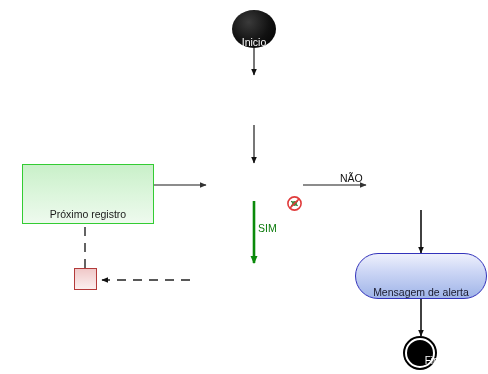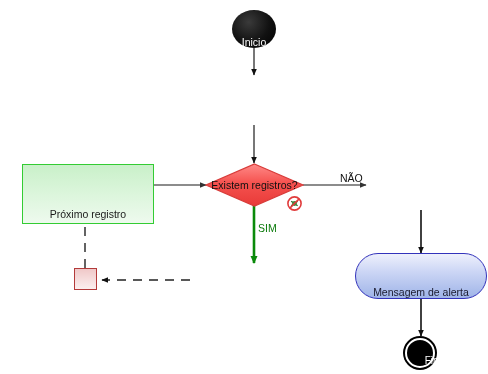--- a/index.html
+++ b/index.html
@@ -151,33 +151,20 @@
     <line x1="190" y1="280" x2="102" y2="280" stroke="#222222" stroke-width="1.4" stroke-dasharray="9 7" marker-end="url(#arrow-black)"></line>
 
     <line x1="85" y1="268" x2="85" y2="212" stroke="#222222" stroke-width="1.4" stroke-dasharray="9 7" marker-end="url(#arrow-black)"></line>
   </svg>
 
   <div class="node terminator-start" style="left:232px; top:10px; width:44px; height:38px;">
     <span>Inicio</span>
   </div>
 
 
-  <div class="decision-wrap" style="left:205px; top:163px; width:99px; height:44px;">
-    <svg class="decision-shape" viewBox="0 0 99 44" xmlns="http://www.w3.org/2000/svg">
-      <defs>
-        <linearGradient id="decGrad" x1="0" y1="0" x2="0" y2="1">
-          <stop offset="0%" stop-color="#ff8a88"></stop>
-          <stop offset="45%" stop-color="#f5524f"></stop>
-          <stop offset="100%" stop-color="#e83a38"></stop>
-        </linearGradient>
-      </defs>
-      <polygon points="49.5,1 98,22 49.5,43 1,22" fill="url(#decGrad)" stroke="#d83b39" stroke-width="1.2"></polygon>
-    </svg>
-    <div class="decision-label">Existem registros?</div>
-  </div>
 
   <div class="badge-icon">
     <svg viewBox="0 0 15 15" xmlns="http://www.w3.org/2000/svg">
       <circle cx="7.5" cy="7.5" r="6.6" fill="#ffffff" stroke="#e03b3b" stroke-width="1.6"></circle>
       <path d="M4.2 5.2 L10.6 9.8 M10.6 5.2 L4.2 9.8" stroke="#2d6b2d" stroke-width="1.3"></path>
       <circle cx="7.5" cy="7.5" r="2.4" fill="#3c8c3c"></circle>
       <line x1="2.9" y1="12.1" x2="12.1" y2="2.9" stroke="#e03b3b" stroke-width="1.6"></line>
     </svg>
   </div>
   <style>

